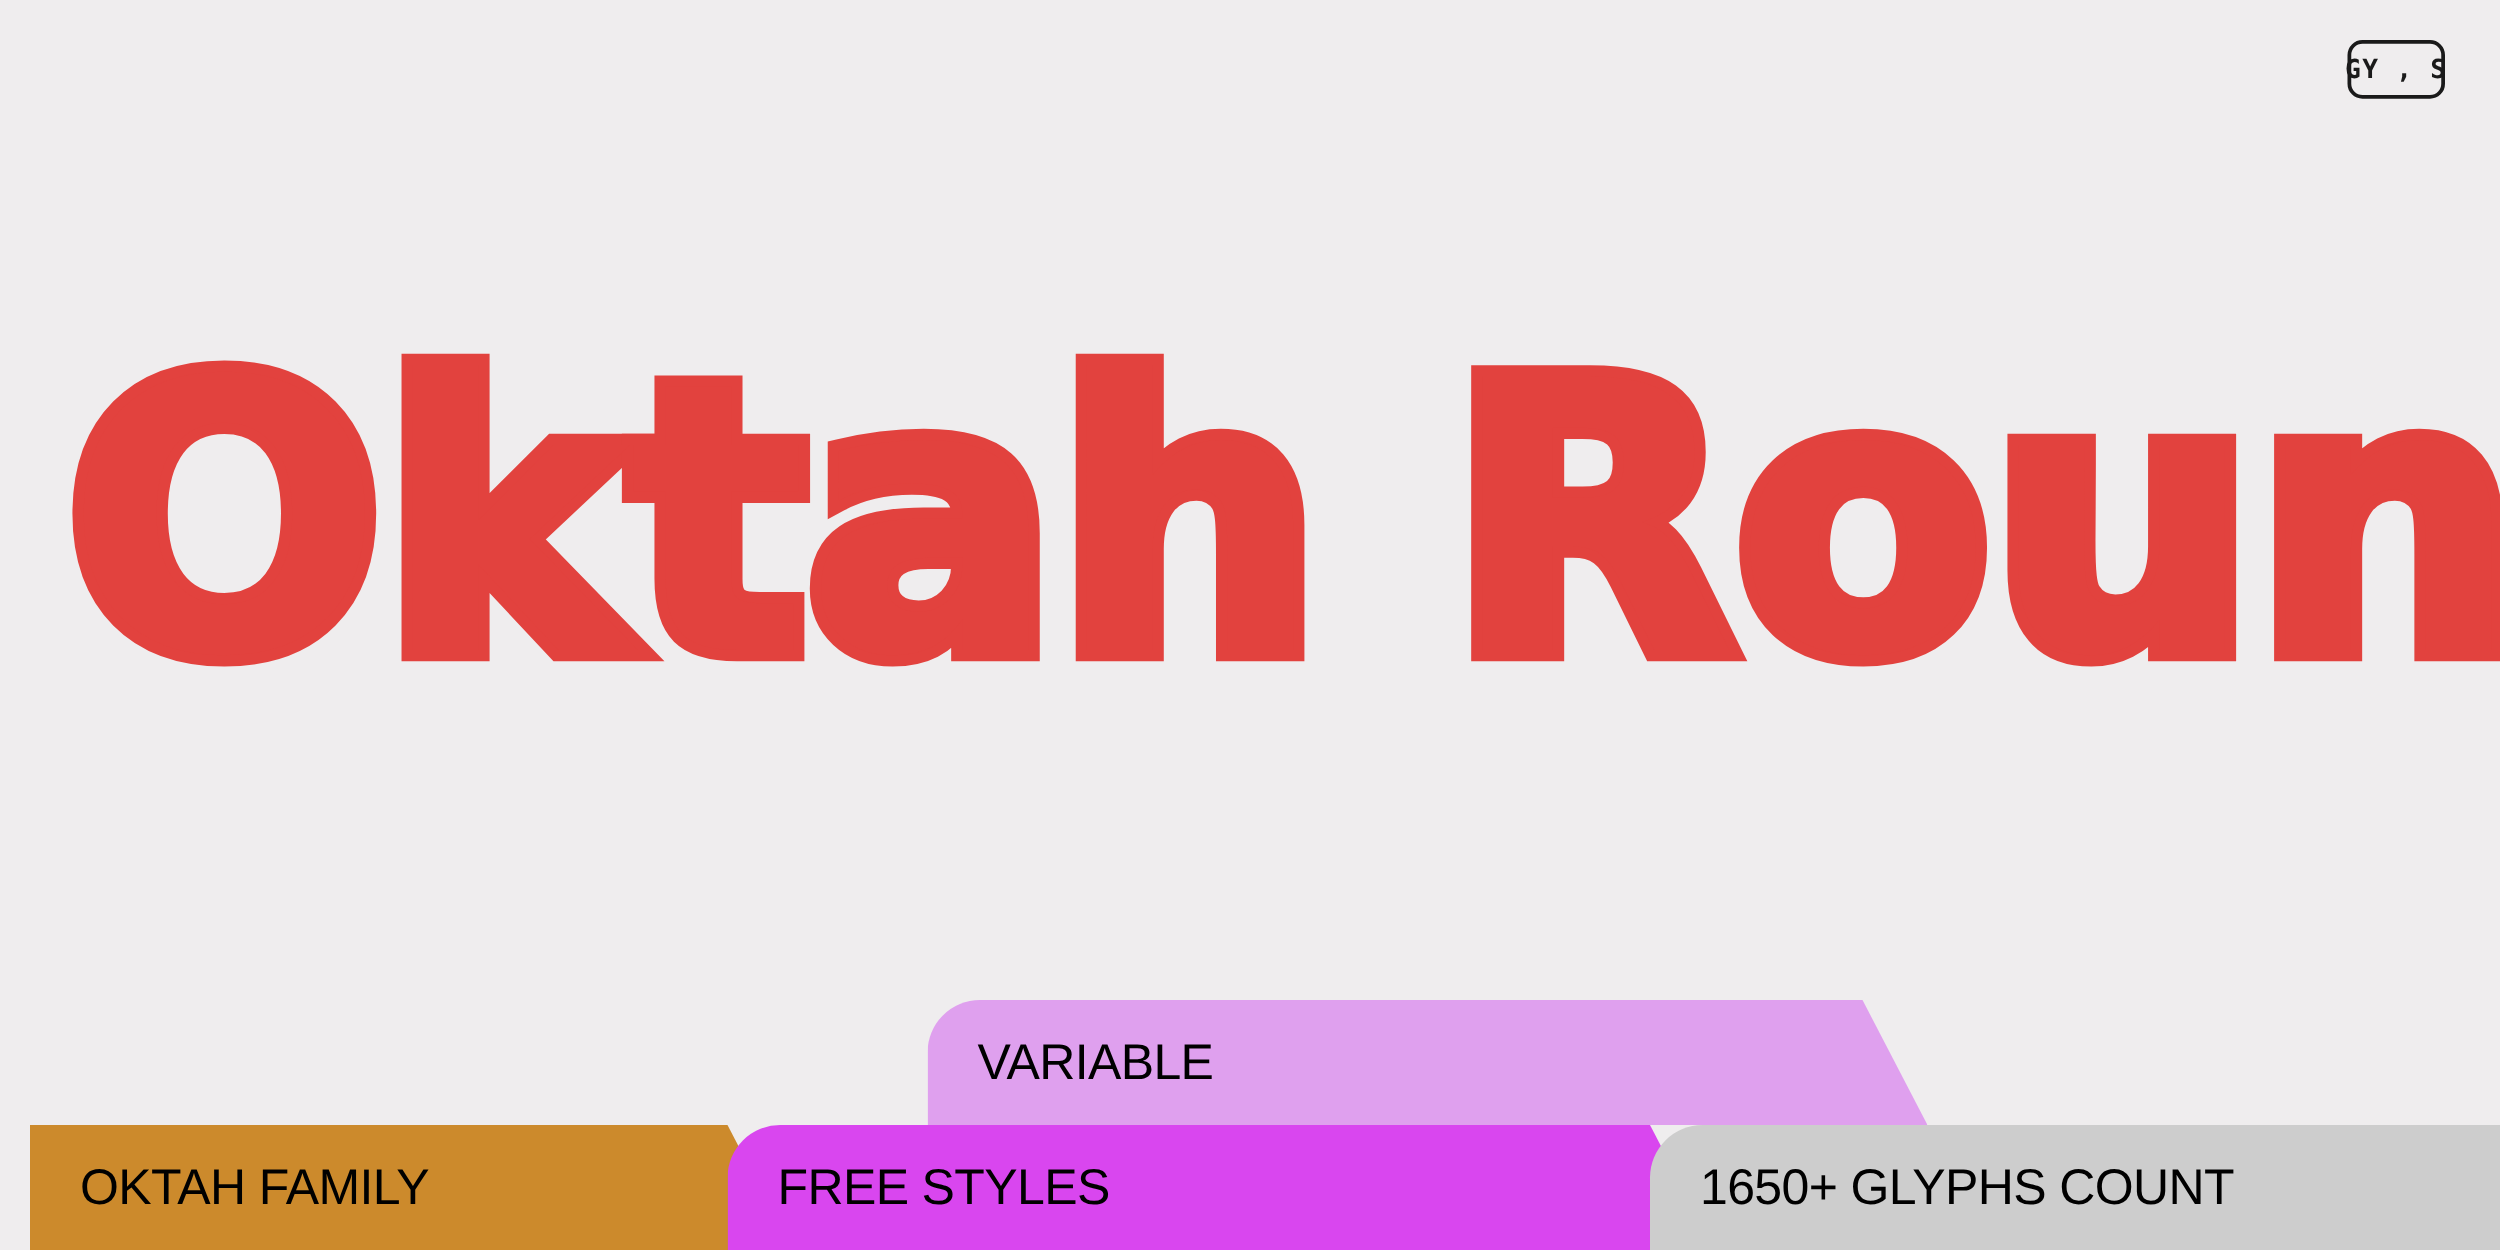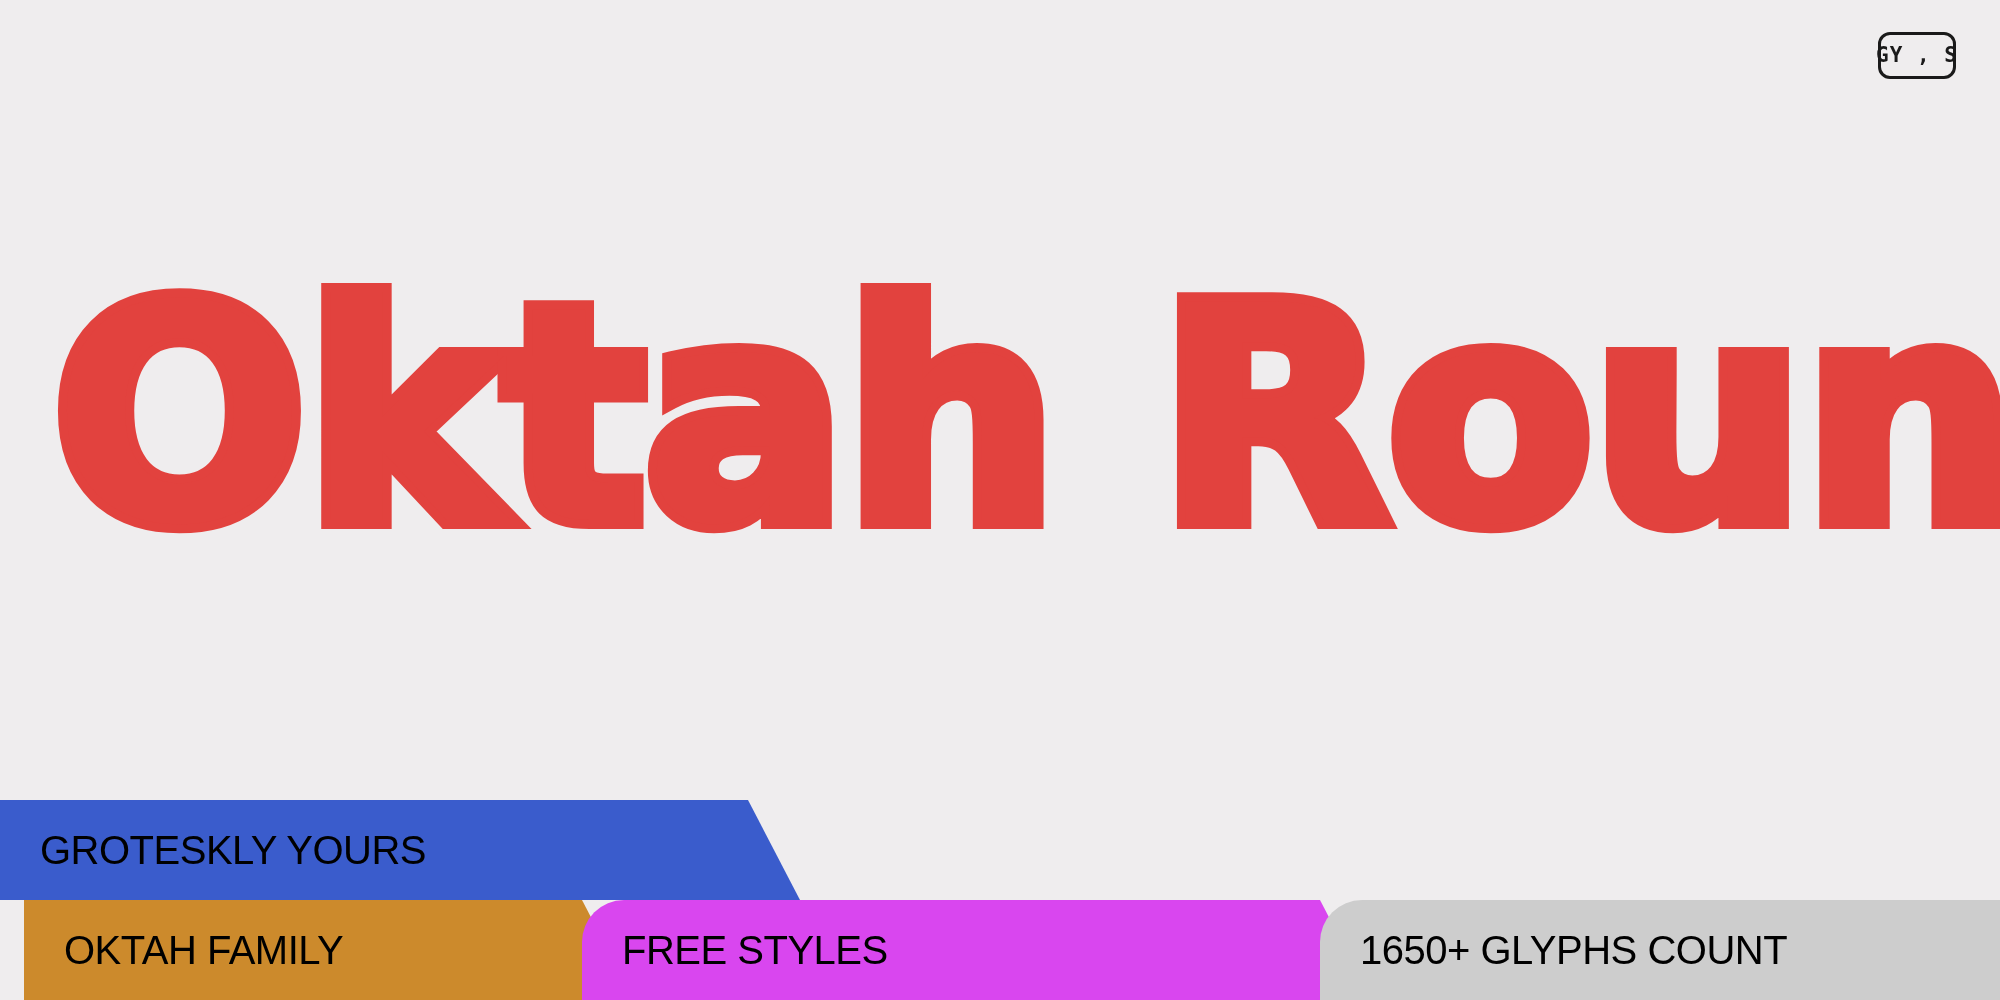--- a/index.html
+++ b/index.html
@@ -118,22 +118,22 @@
 <div id="foundry-badge" style="border-color: rgb(26, 26, 26);">
   <span class="badge-text" style="color: rgb(26, 26, 26);">GY , S</span>
 </div>
 
 <div id="specimen-title">
   <span class="title-text" style="color: rgb(226, 66, 62); -webkit-text-stroke: 18px rgb(226, 66, 62);">Oktah Round</span>
 </div>
 
 <div id="tag-rows">
   <div class="tag-row" id="tag-row-1">
-      <div class="tag flush-left" style="left: 0px; width: 800px; background: rgb(58, 92, 204); z-index: 1;">
-        <span class="tag-label" style="color: rgb(0, 0, 0);">GROTESKLY YOURS</span>
+      <div class="tag" style="left: 742px; width: 800px; background: rgb(223, 160, 238); z-index: 2;">
+        <span class="tag-label" style="color: rgb(0, 0, 0);">VARIABLE</span>
       </div>
     </div>
   <div class="tag-row" id="tag-row-2">
       <div class="tag flush-left" style="left: 0px; width: 610px; background: rgb(204, 138, 44); z-index: 1;">
         <span class="tag-label" style="color: rgb(0, 0, 0);">OKTAH FAMILY</span>
       </div>
       <div class="tag" style="left: 558px; width: 790px; background: #d946ef; z-index: 2;">
         <span class="tag-label" style="color: rgb(0, 0, 0);">FREE STYLES</span>
       </div>
       <div class="tag flush-right" style="left: 1296px; width: 704px; background: rgb(205, 205, 205); z-index: 3;">

